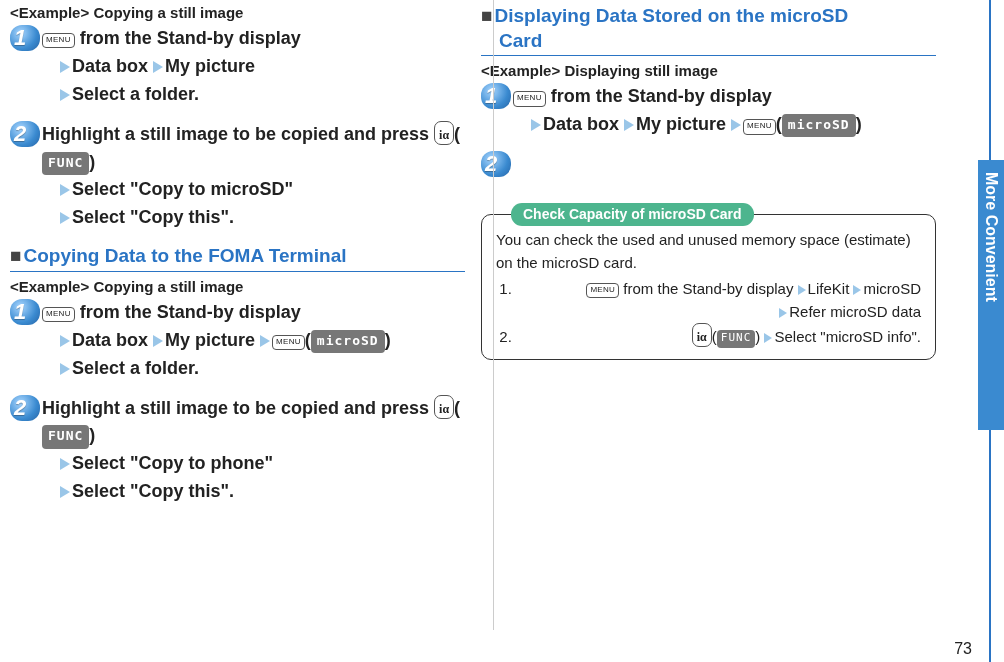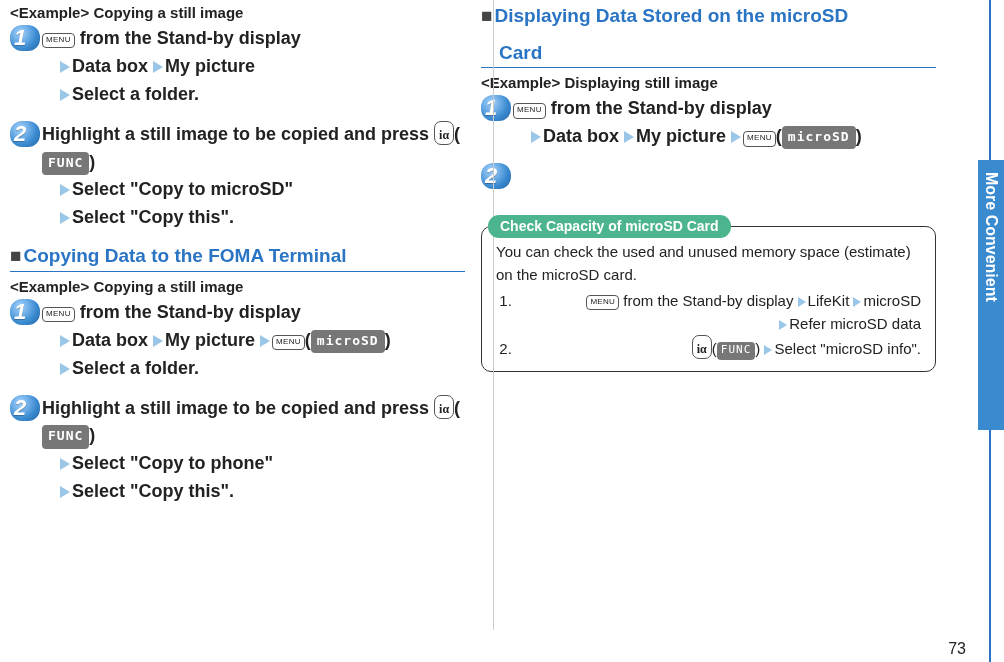--- a/index.html
+++ b/index.html
@@ -31,21 +31,20 @@
     margin-bottom: 6px;
     line-height: 1.3;
   }
   .section-title .blk-sq {
     color: #444;
     margin-right: 2px;
   }
   .section-indent {
     padding-left: 18px;
     display: inline-block;
-    margin-top: 12px;
   }
   .example-line {
     font-weight: bold;
     font-size: 15px;
     margin-bottom: 4px;
   }
   .step {
     display: flex;
     align-items: flex-start;
     margin-bottom: 12px;
@@ -142,21 +141,21 @@
   }
   .tip-title {
     display: inline-block;
     background: #4db58e;
     color: #fff;
     font-weight: bold;
     font-size: 14px;
     border-radius: 11px;
     padding: 3px 12px 4px 12px;
     position: relative;
-    left: 7px;
+    left: 30px;
     z-index: 2;
   }
   .tip-box {
     border: 1px solid #333;
     border-radius: 10px;
     padding: 14px 14px 10px 14px;
     margin-top: -12px;
     font-size: 15px;
     line-height: 1.5;
   }
@@ -200,21 +199,21 @@
   .divider {
     position: absolute;
     left: 493px;
     top: 0;
     width: 1px;
     height: 630px;
     background: #ccc;
   }
   .page-num {
     position: absolute;
-    right: 38px;
+    right: 32px;
     bottom: 4px;
     font-size: 16px;
   }
 </style>
 </head>
 <body>
 
 <div class="columns">
 
   <div class="col">

